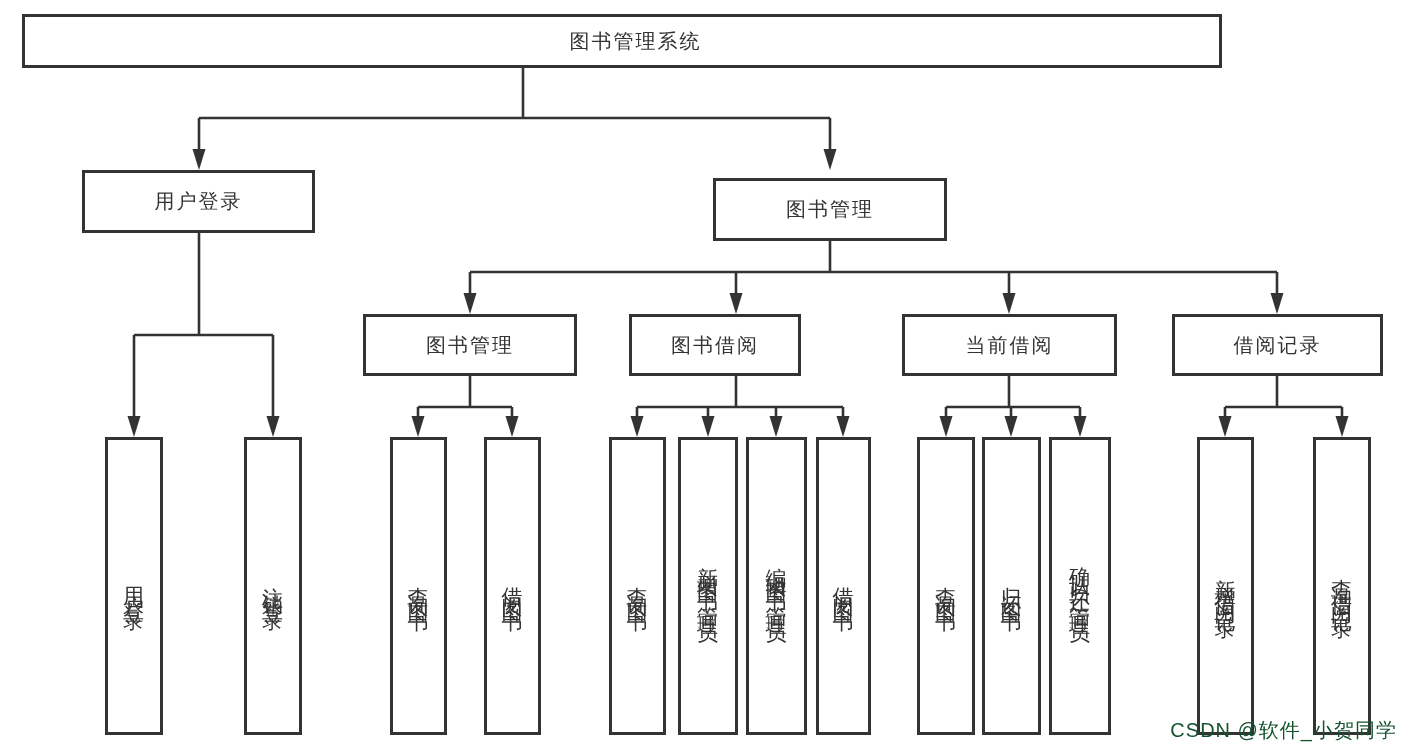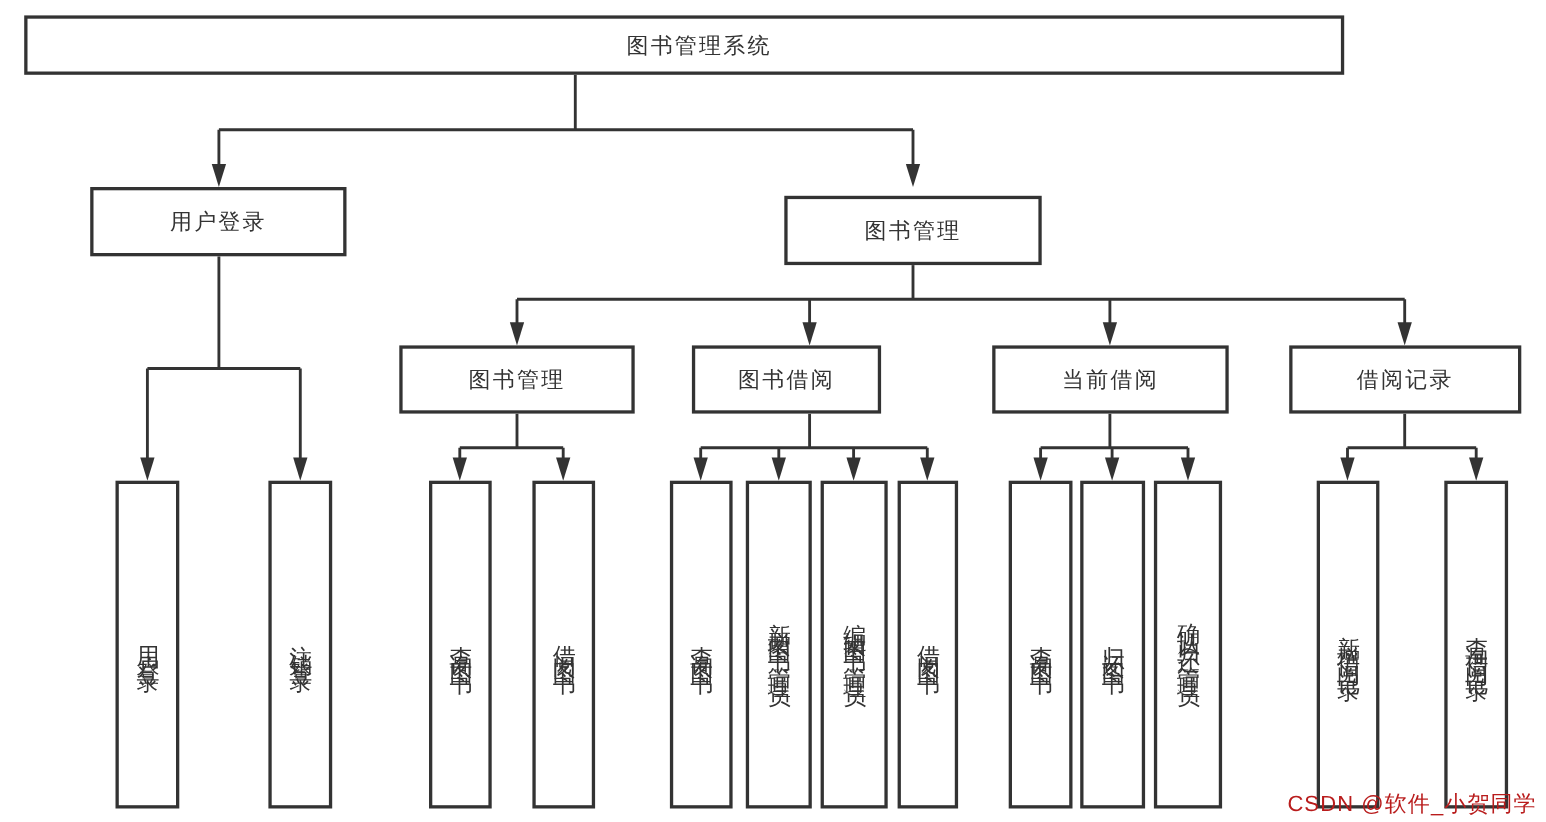--- a/index.html
+++ b/index.html
@@ -39,21 +39,21 @@
     letter-spacing: 8px;
     line-height: 1.1;
     color: #333333;
   }
   .watermark {
     position: absolute;
     right: 8px;
     bottom: 3px;
     font-size: 20px;
     letter-spacing: 1px;
-    color: #b91c1c;
+    color: #14532d;
     white-space: nowrap;
     z-index: 10;
   }
 </style>
 </head>
 <body>
 
 <div class="canvas">
 
   <svg class="edges" viewBox="0 0 1405 747" xmlns="http://www.w3.org/2000/svg">

